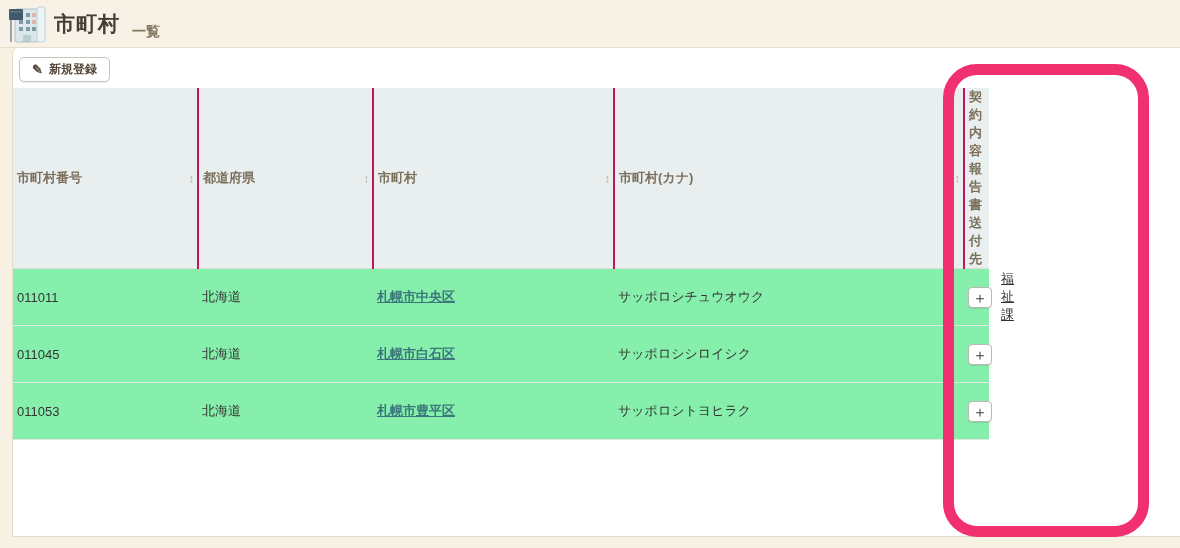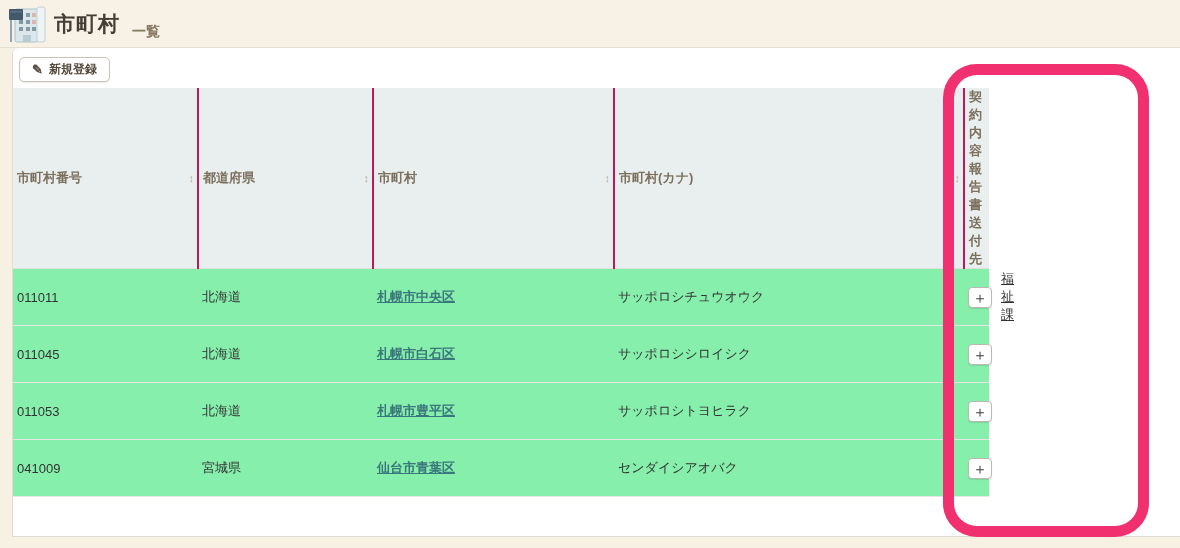--- a/index.html
+++ b/index.html
@@ -183,31 +183,17 @@
     <td>サッポロシトヨヒラク</td>
     <td>
       <div class="dest-wrap">
         <button class="plus-btn">
                 <span>＋</span>
               </button>
         <span class="dest-label"></span>
       </div>
     </td>
   </tr>
-        <tr>
-    <td>041009</td>
-    <td>宮城県</td>
-    <td><a class="city-link">仙台市青葉区</a></td>
-    <td>センダイシアオバク</td>
-    <td>
-      <div class="dest-wrap">
-        <button class="plus-btn">
-                <span>＋</span>
-              </button>
-        <span class="dest-label"></span>
-      </div>
-    </td>
-  </tr>
       </tbody>
   </table>
 </div>
 
 <div class="annotation"></div>
 
 </body></html>

